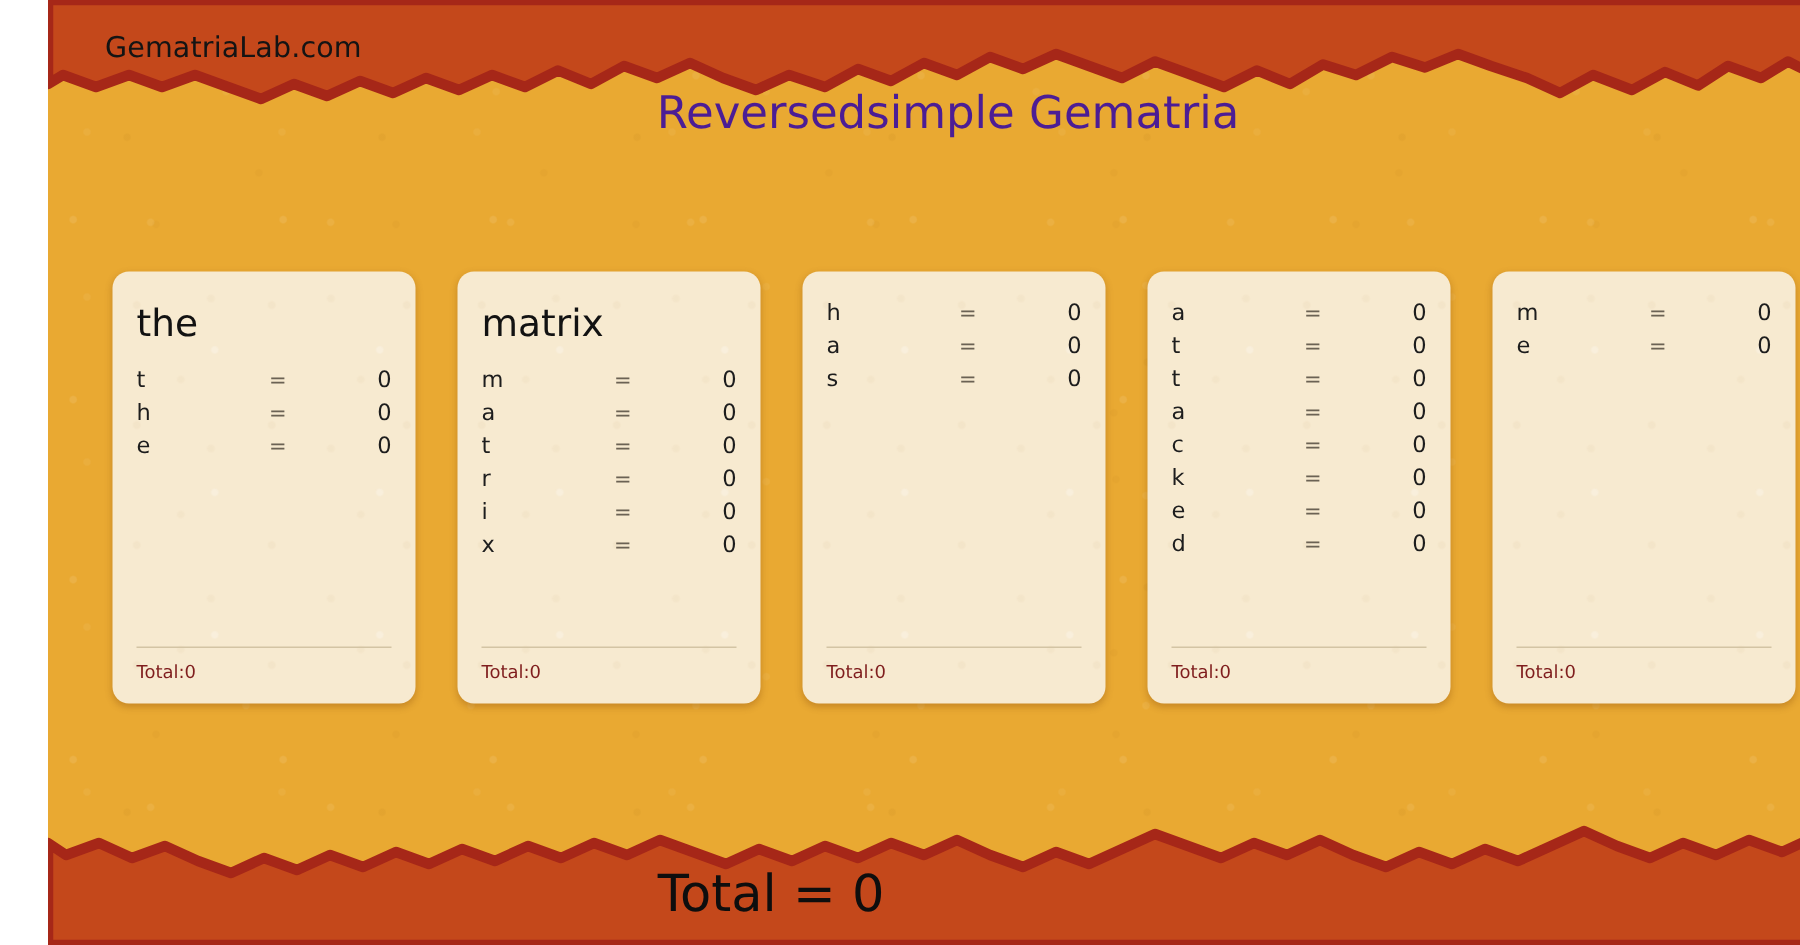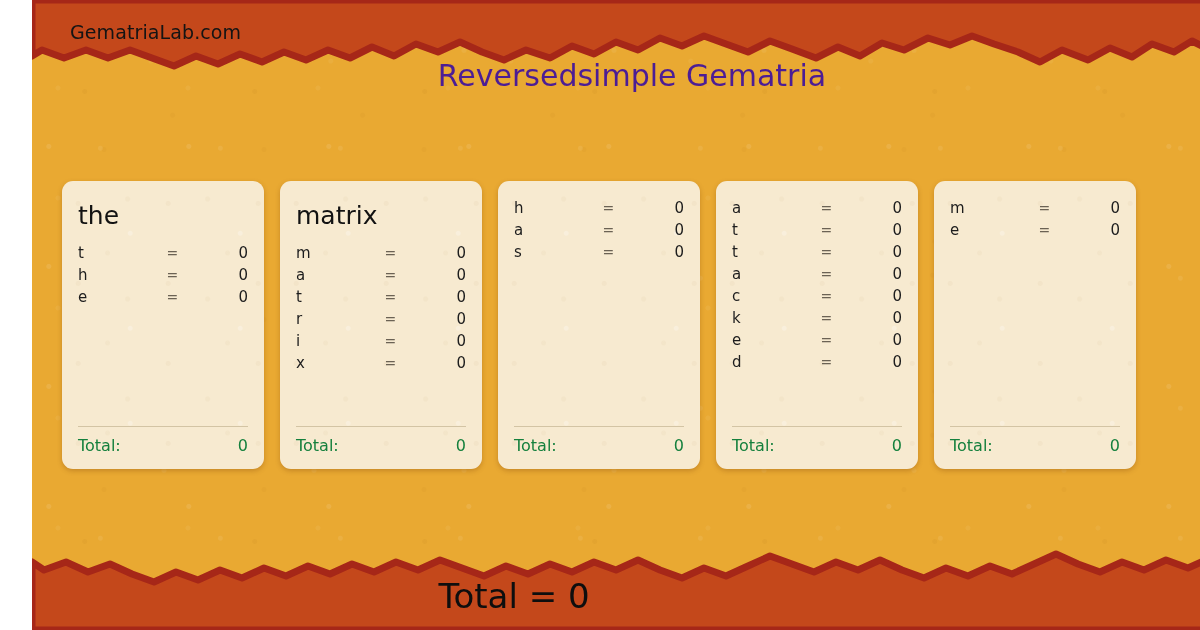--- a/index.html
+++ b/index.html
@@ -79,25 +79,25 @@
     left: 0;
     width: 1200px;
     text-align: center;
     font-size: 30px;
     color: #111;
   }
 
   
   #cards {
     position: absolute;
-    left: 30px;
+    left: 43px;
     top: 181px;
     width: 1124px;
     display: flex;
-    gap: 16px;
+    gap: 28px;
   }
   .card {
     position: relative;
     width: 202px;
     height: 288px;
     background: #f7ead0;
     border-radius: 11px;
     box-shadow: 0 2px 5px rgba(120,60,10,.30);
     box-sizing: border-box;
     padding: 18px 16px 14px 16px;
@@ -148,23 +148,22 @@
   }
   .divider {
     position: relative;
     height: 1px;
     background: #d3c4a4;
     margin: 6px 0 9px 0;
   }
   .total-row {
     position: relative;
     display: flex;
-    justify-content: space-between;
-    font-size: 16px;
-    color: #15803d;
+    font-size: 12px;
+    color: #7f1d1d;
   }
 
   
   #footer-total {
     position: absolute;
     left: 0;
     bottom: 14px;
     width: 964px;
     text-align: center;
     font-size: 34px;

